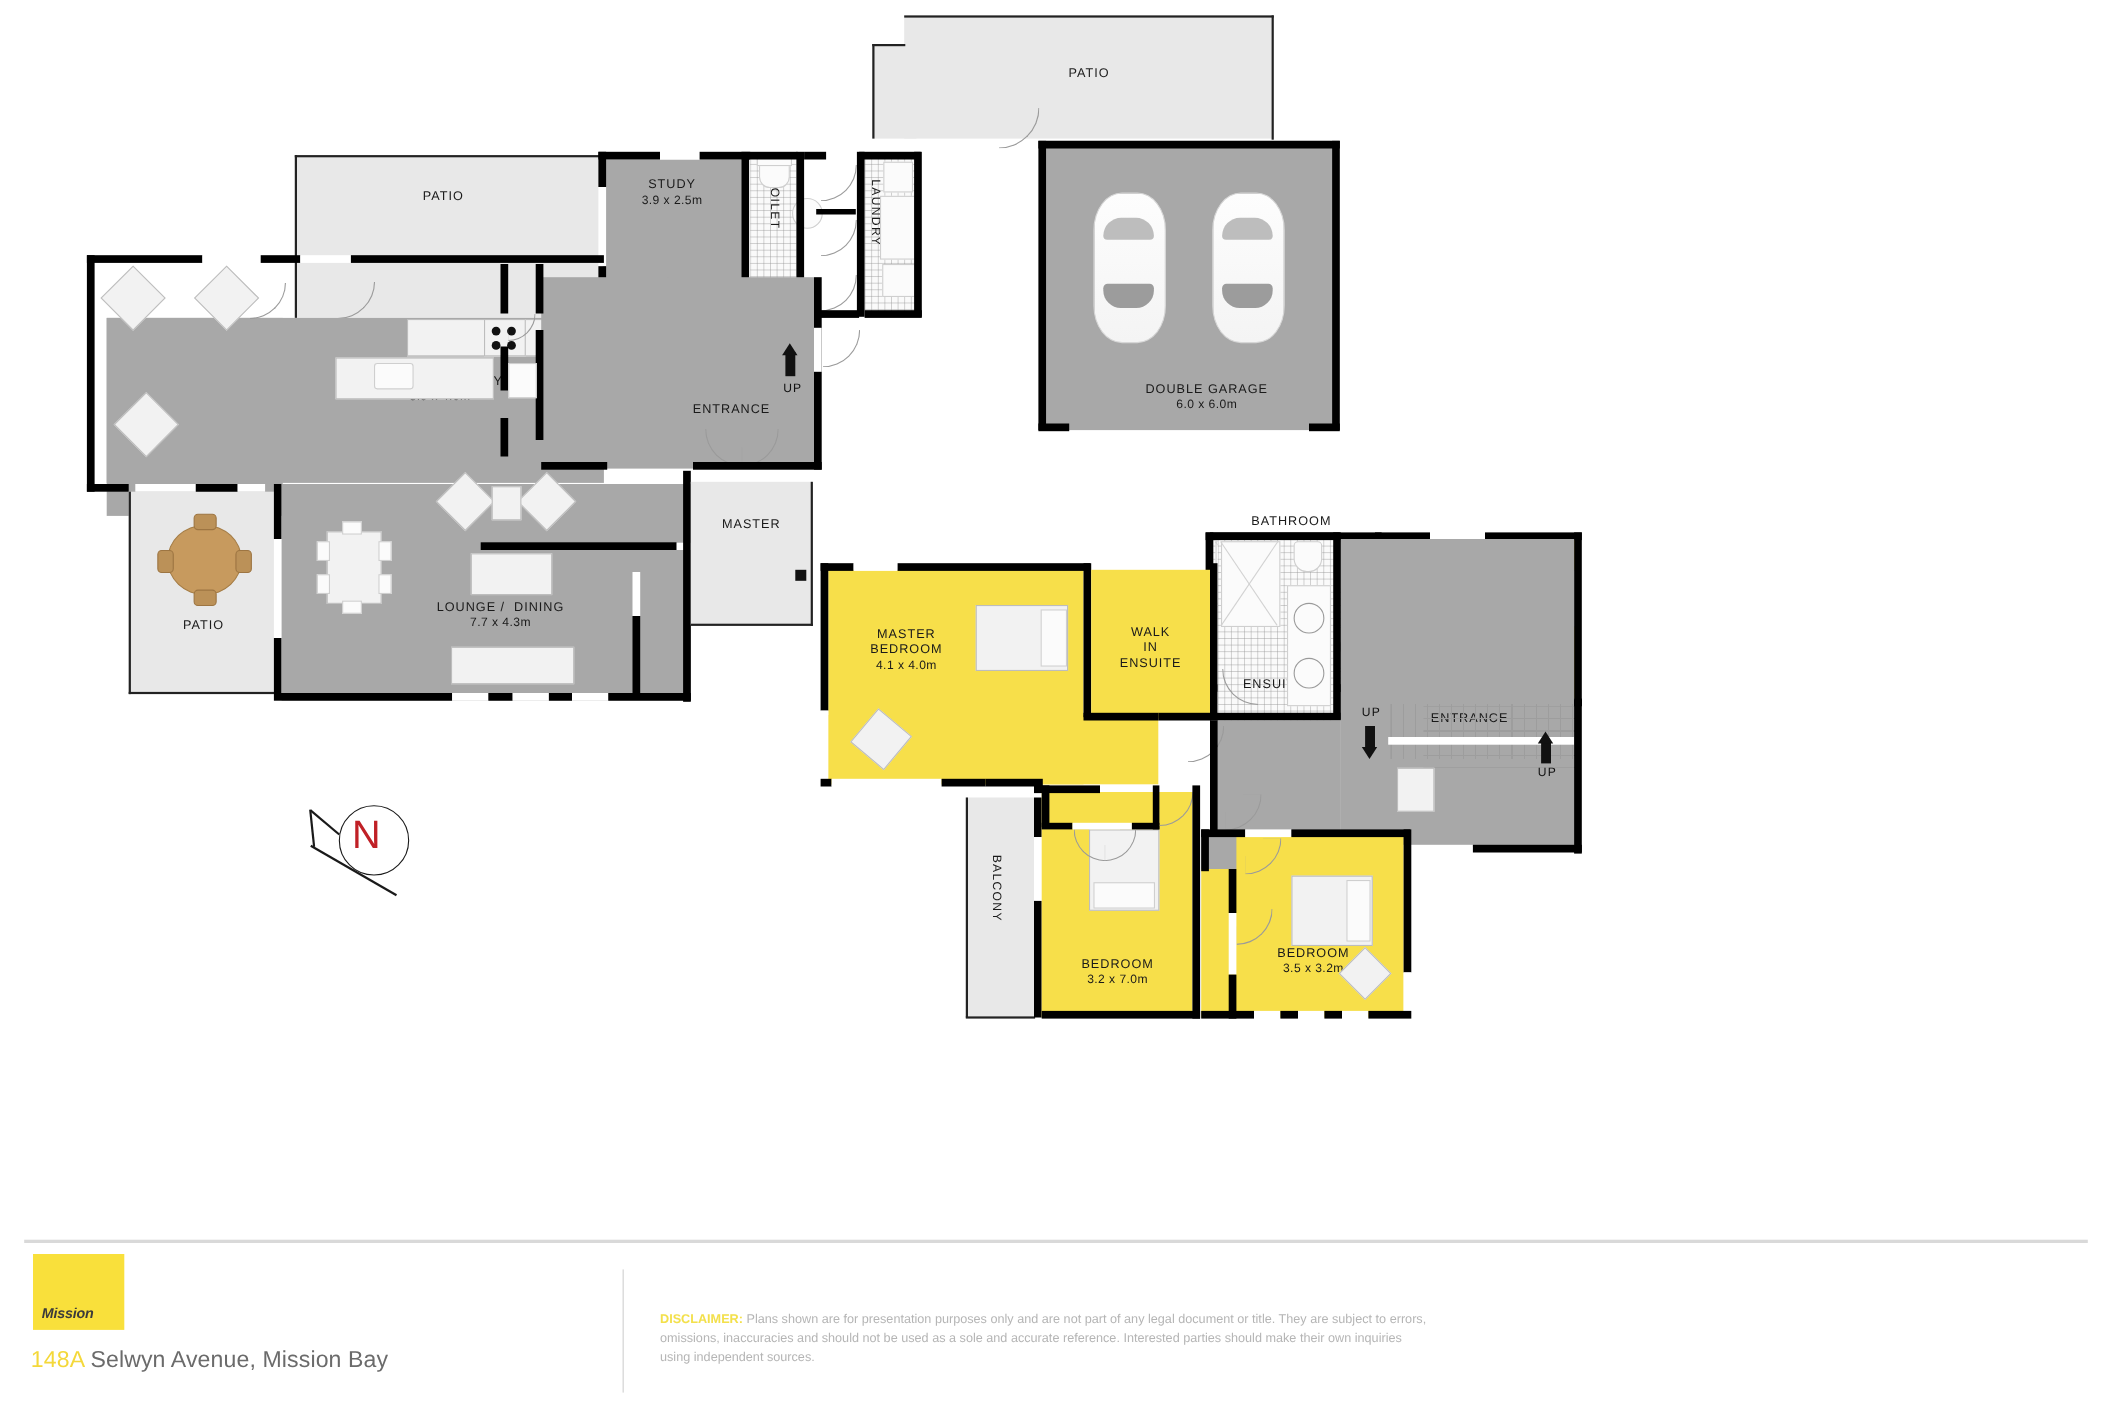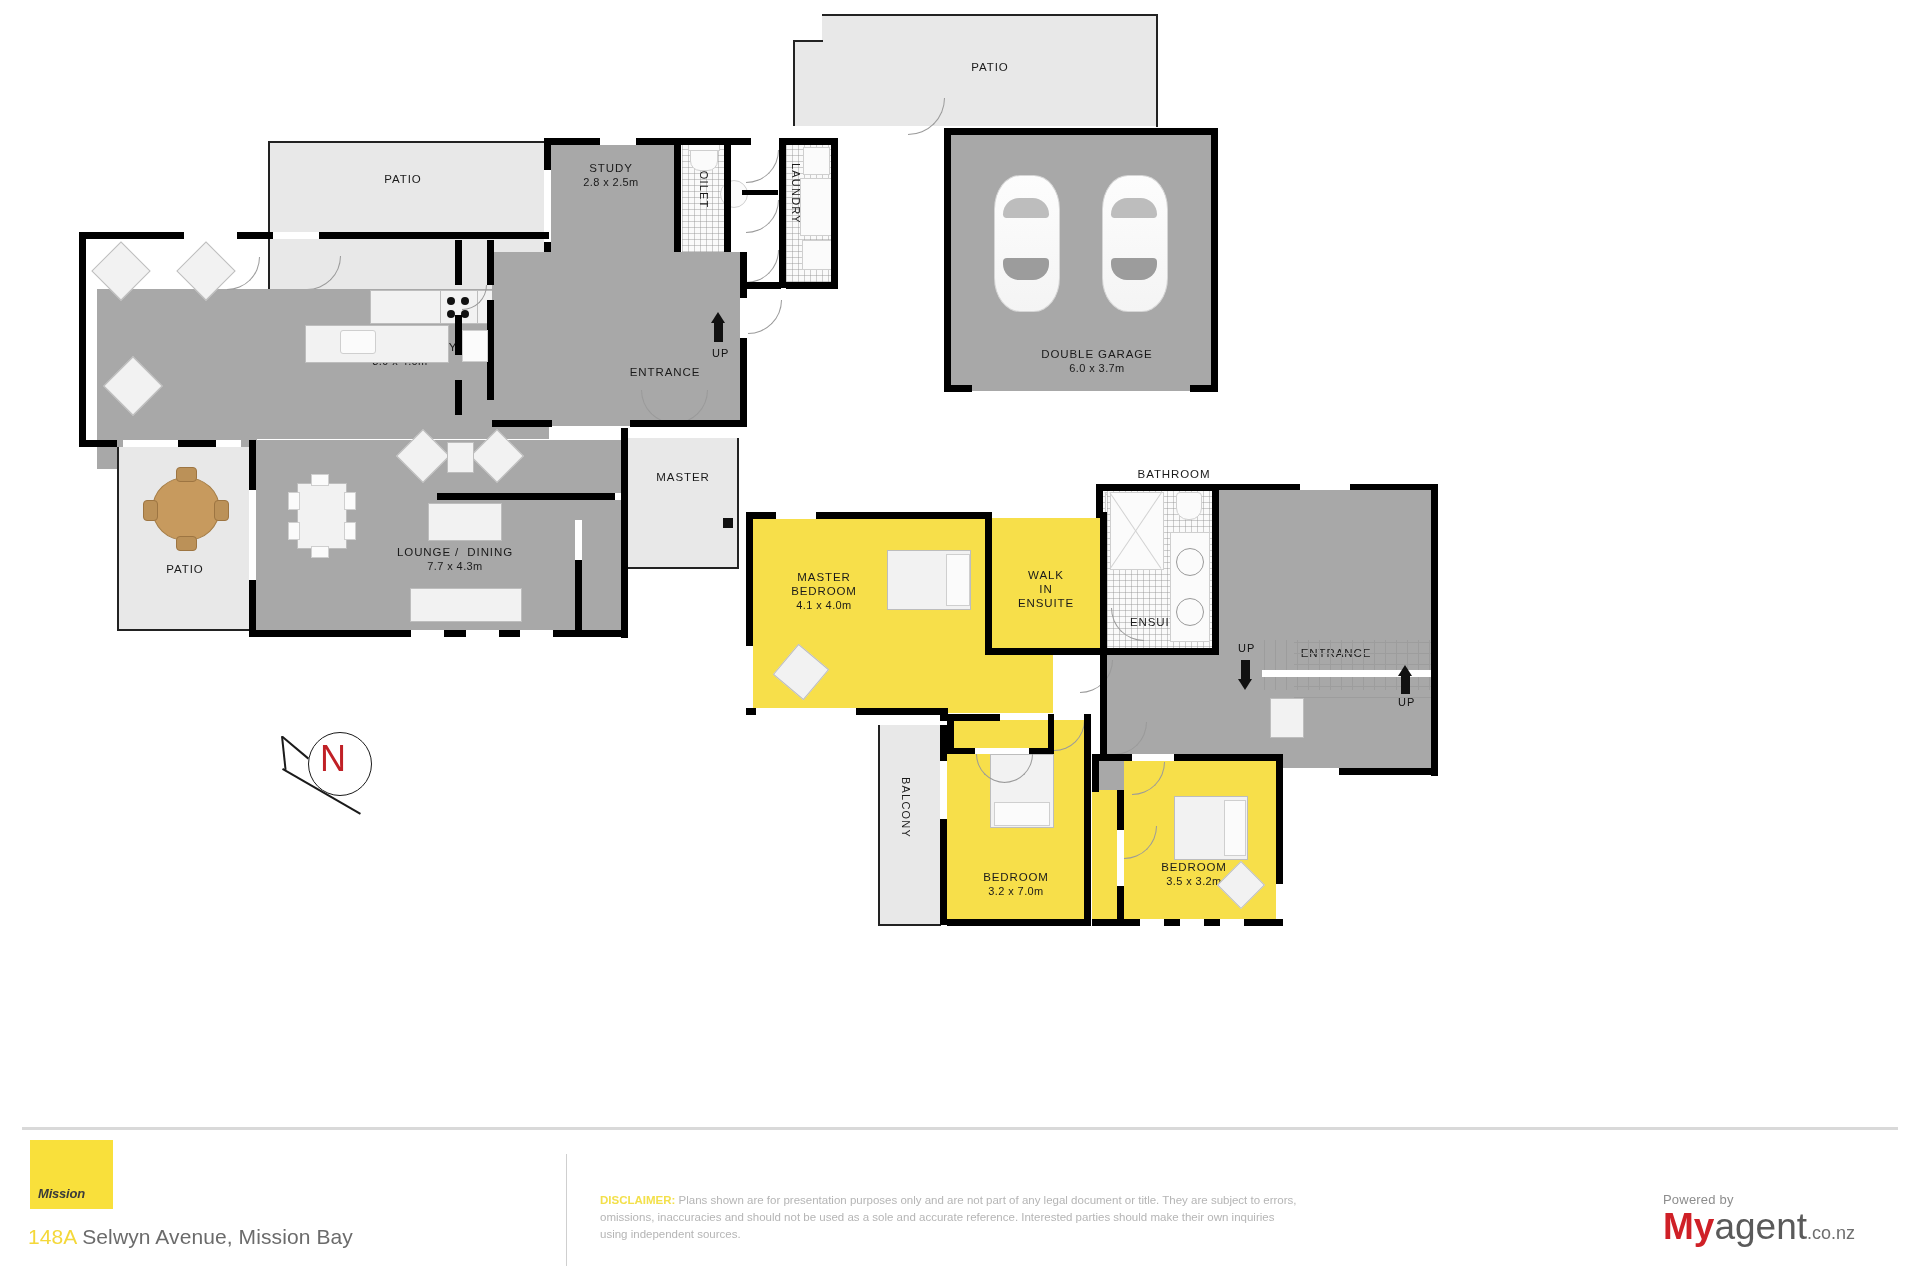--- a/index.html
+++ b/index.html
@@ -81,21 +81,21 @@
   <div class="thinwall" style="left:1156px;top:14px;width:1.5px;height:113px;"></div>
 
   <div class="room lgray" style="left:268px;top:141px;width:280px;height:148px;"></div>
   <div class="label" style="left:403px;top:172px;">PATIO</div>
   <div class="thinwall" style="left:268px;top:141px;width:281px;height:1.5px;"></div>
   <div class="thinwall" style="left:268px;top:141px;width:1.5px;height:148px;"></div>
   <div class="doorR" style="left:307px;top:256px;width:33px;height:33px;"></div>
 
   <div class="room gray" style="left:548px;top:145px;width:126px;height:144px;"></div>
   <div class="label" style="left:611px;top:161px;">STUDY</div>
-  <div class="label sz" style="left:611px;top:175px;">2.8 x 2.5m</div>
+  <div class="label sz" style="left:611px;top:175px;">3.9 x 2.5m</div>
   <div class="wall" style="left:544px;top:138px;width:56px;height:7px;"></div>
   <div class="opening" style="left:600px;top:138px;width:36px;height:7px;"></div>
   <div class="wall" style="left:636px;top:138px;width:46px;height:7px;"></div>
   <div class="wall" style="left:544px;top:138px;width:7px;height:32px;"></div>
   <div class="opening" style="left:544px;top:170px;width:7px;height:72px;"></div>
   <div class="wall" style="left:544px;top:242px;width:7px;height:47px;"></div>
   <div class="wall" style="left:674px;top:138px;width:7px;height:152px;"></div>
   <div class="doorR" style="left:640px;top:255px;width:34px;height:34px;"></div>
 
   <div class="room tile" style="left:682px;top:143px;width:42px;height:144px;"></div>
@@ -179,21 +179,21 @@
   <div class="wall" style="left:455px;top:240px;width:7px;height:45px;"></div>
   <div class="wall" style="left:487px;top:240px;width:7px;height:45px;"></div>
   <div class="wall" style="left:455px;top:315px;width:7px;height:40px;"></div>
   <div class="wall" style="left:487px;top:300px;width:7px;height:100px;"></div>
   <div class="furn2" style="left:462px;top:330px;width:24px;height:30px;"></div>
   <div class="wall" style="left:455px;top:380px;width:7px;height:35px;"></div>
   <div class="doorR" style="left:462px;top:285px;width:24px;height:24px;"></div>
 
   <div class="room gray" style="left:951px;top:128px;width:260px;height:263px;"></div>
   <div class="label" style="left:1097px;top:347px;">DOUBLE GARAGE</div>
-  <div class="label sz" style="left:1097px;top:361px;">6.0 x 3.7m</div>
+  <div class="label sz" style="left:1097px;top:361px;">6.0 x 6.0m</div>
 
   <div style="position:absolute;left:994px;top:175px;width:64px;height:135px;
               background:linear-gradient(#fdfdfd,#f4f4f4);border:1px solid #d6d6d6;
               border-radius:26px/34px;"></div>
   <div style="position:absolute;left:1003px;top:198px;width:46px;height:20px;
               background:#bdbdbd;border-radius:18px 18px 4px 4px;"></div>
   <div style="position:absolute;left:1003px;top:258px;width:46px;height:22px;
               background:#9c9c9c;border-radius:4px 4px 16px 16px;"></div>
 
   <div style="position:absolute;left:1102px;top:175px;width:64px;height:135px;
@@ -451,19 +451,13 @@
 <div id="footer">
   <div id="rw-box"></div>
   <div id="rw-txt">Mission</div>
   <div id="addr">
     <span class="num">148A</span><span> Selwyn Avenue, Mission Bay</span>
   </div>
   <div id="vdiv"></div>
   <div id="disc">
     <span class="dk">DISCLAIMER:</span><span> Plans shown are for presentation purposes only and are not part of any legal document or title. They are subject to errors, omissions, inaccuracies and should not be used as a sole and accurate reference. Interested parties should make their own inquiries using independent sources.</span>
   </div>
-  <div id="mya">
-    <div class="pw">Powered by</div>
-    <div class="big">
-      <span class="my">My</span><span>agent</span><span class="co">.co.nz</span>
-    </div>
-  </div>
 </div>
 
 </body></html>

